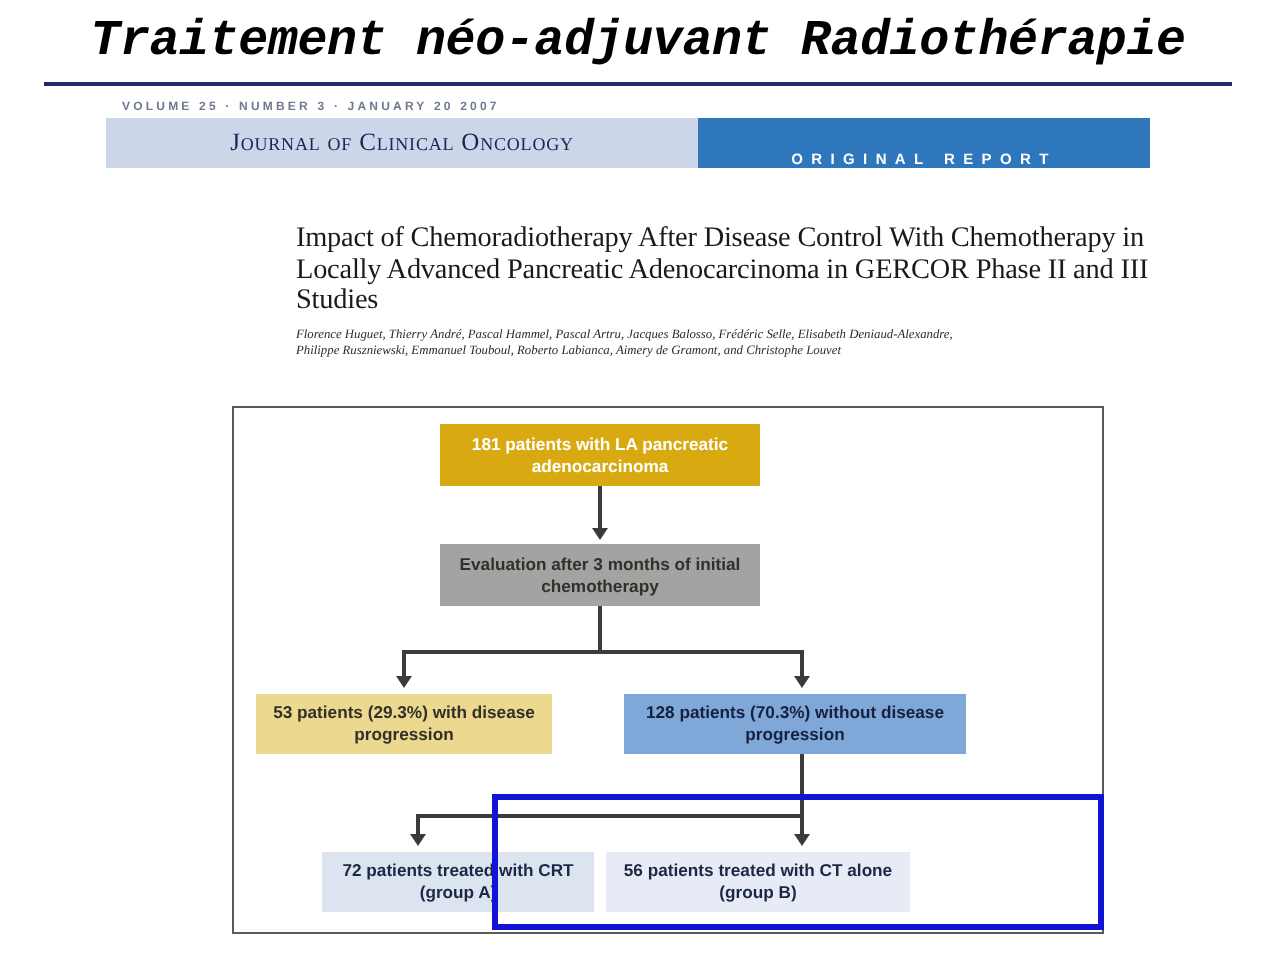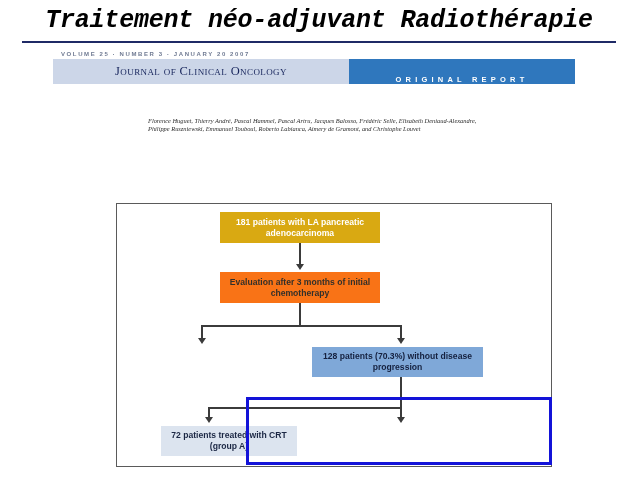--- a/index.html
+++ b/index.html
@@ -146,21 +146,21 @@
     width: 160px;
     height: 31px;
     background: #d9a912;
     color: #ffffff;
   }
   .node-eval {
     left: 103px;
     top: 68px;
     width: 160px;
     height: 31px;
-    background: #f97316;
+    background: #a3a3a3;
     color: #33302a;
   }
   .node-progression {
     left: 11px;
     top: 143px;
     width: 148px;
     height: 30px;
     background: #ecd98f;
     color: #33302a;
   }
@@ -230,46 +230,49 @@
     <div class="masthead-left">
       <span class="journal-name">Journal of Clinical Oncology</span>
     </div>
     <div class="masthead-right">
       <span class="report-label">ORIGINAL REPORT</span>
     </div>
   </div>
 </div>
 
 <div class="article-head">
+  <div class="article-title">Impact of Chemoradiotherapy After Disease Control With Chemotherapy in Locally Advanced Pancreatic Adenocarcinoma in GERCOR Phase II and III Studies</div>
   <div class="article-authors">Florence Huguet, Thierry André, Pascal Hammel, Pascal Artru, Jacques Balosso, Frédéric Selle, Elisabeth Deniaud-Alexandre, Philippe Ruszniewski, Emmanuel Touboul, Roberto Labianca, Aimery de Gramont, and Christophe Louvet</div>
 </div>
 
 <div class="figure-frame">
   <div class="flow">
 
     <div class="node node-total">181 patients with LA pancreatic adenocarcinoma</div>
 
     <div class="conn vline" style="left:182px; top:39px; height:23px;"></div>
     <div class="arrow" style="left:179px; top:60px;"></div>
 
     <div class="node node-eval">Evaluation after 3 months of initial chemotherapy</div>
 
     <div class="conn vline" style="left:182px; top:99px; height:23px;"></div>
     <div class="conn hline" style="left:84px; top:121px; width:200px;"></div>
     <div class="conn vline" style="left:84px; top:121px; height:15px;"></div>
     <div class="conn vline" style="left:283px; top:121px; height:15px;"></div>
     <div class="arrow" style="left:81px; top:134px;"></div>
     <div class="arrow" style="left:280px; top:134px;"></div>
 
+    <div class="node node-progression">53 patients (29.3%) with disease progression</div>
     <div class="node node-noprogression">128 patients (70.3%) without disease progression</div>
 
     <div class="conn vline" style="left:283px; top:173px; height:31px;"></div>
     <div class="conn hline" style="left:91px; top:203px; width:193px;"></div>
     <div class="conn vline" style="left:91px; top:203px; height:12px;"></div>
     <div class="conn vline" style="left:283px; top:203px; height:12px;"></div>
     <div class="arrow" style="left:88px; top:213px;"></div>
     <div class="arrow" style="left:280px; top:213px;"></div>
 
     <div class="node node-crt">72 patients treated with CRT (group A)</div>
+    <div class="node node-ct">56 patients treated with CT alone (group B)</div>
 
     <div class="highlight-box"></div>
   </div>
 </div>
 
 </body></html>

